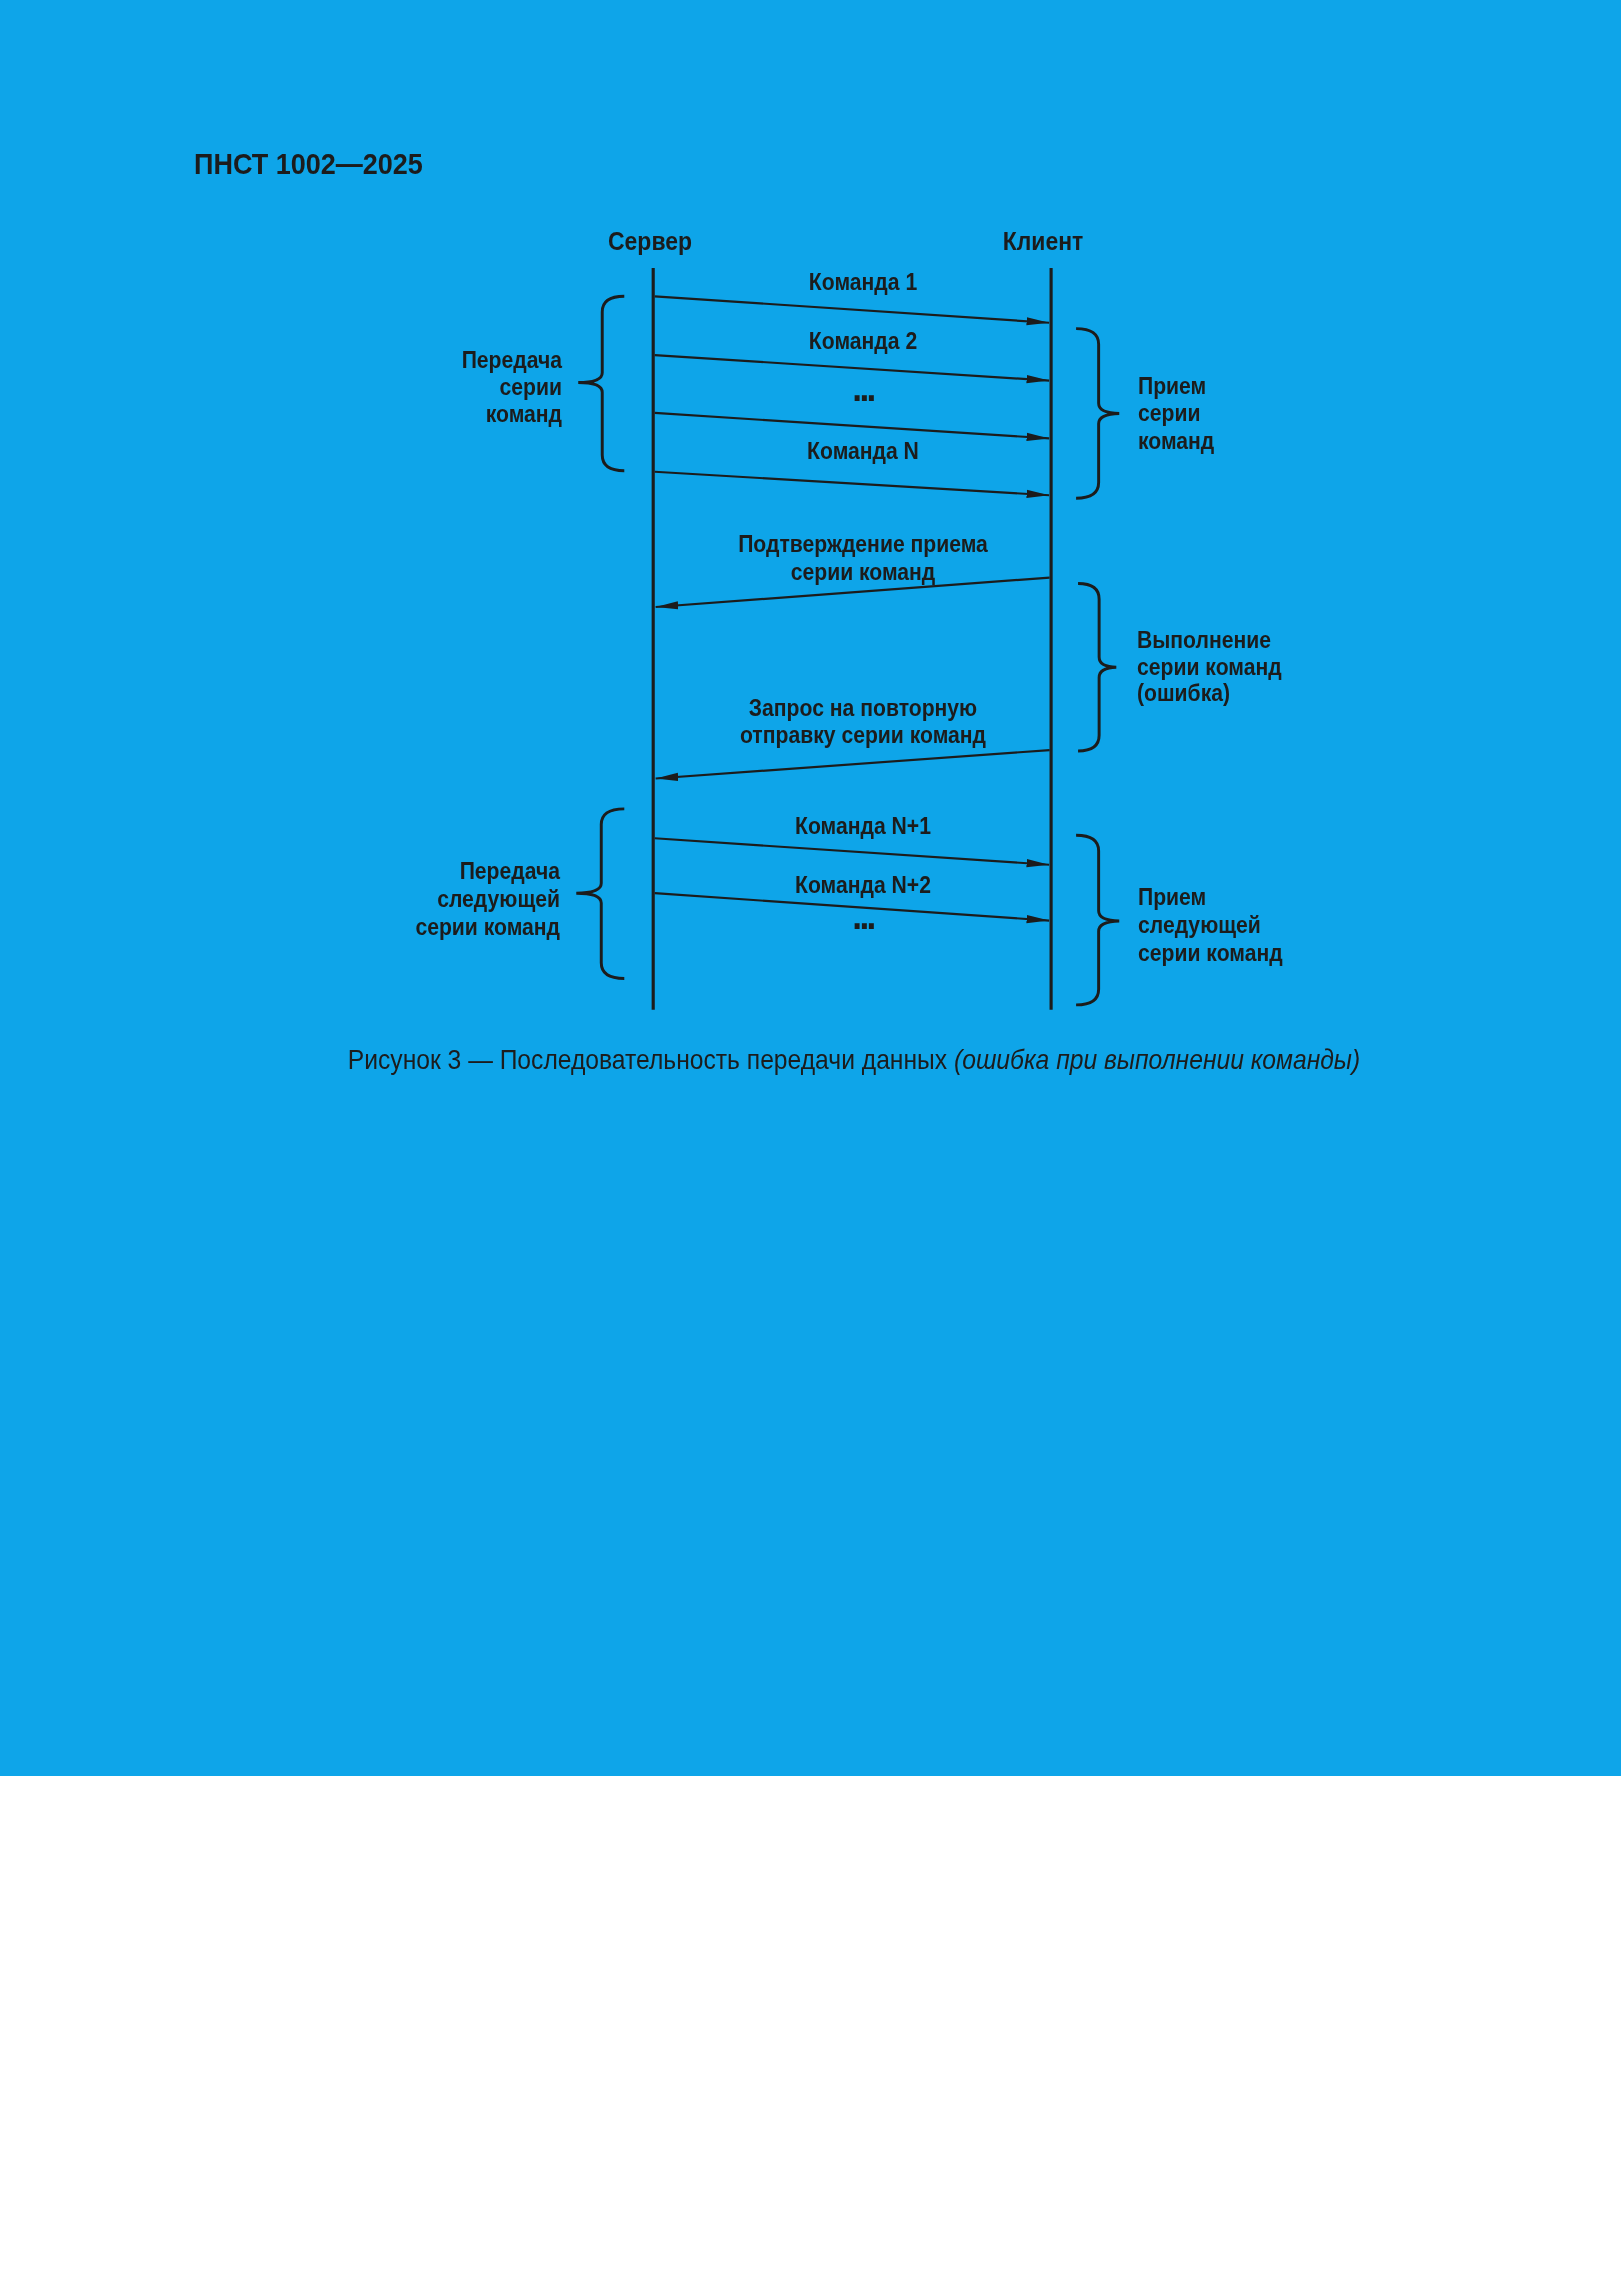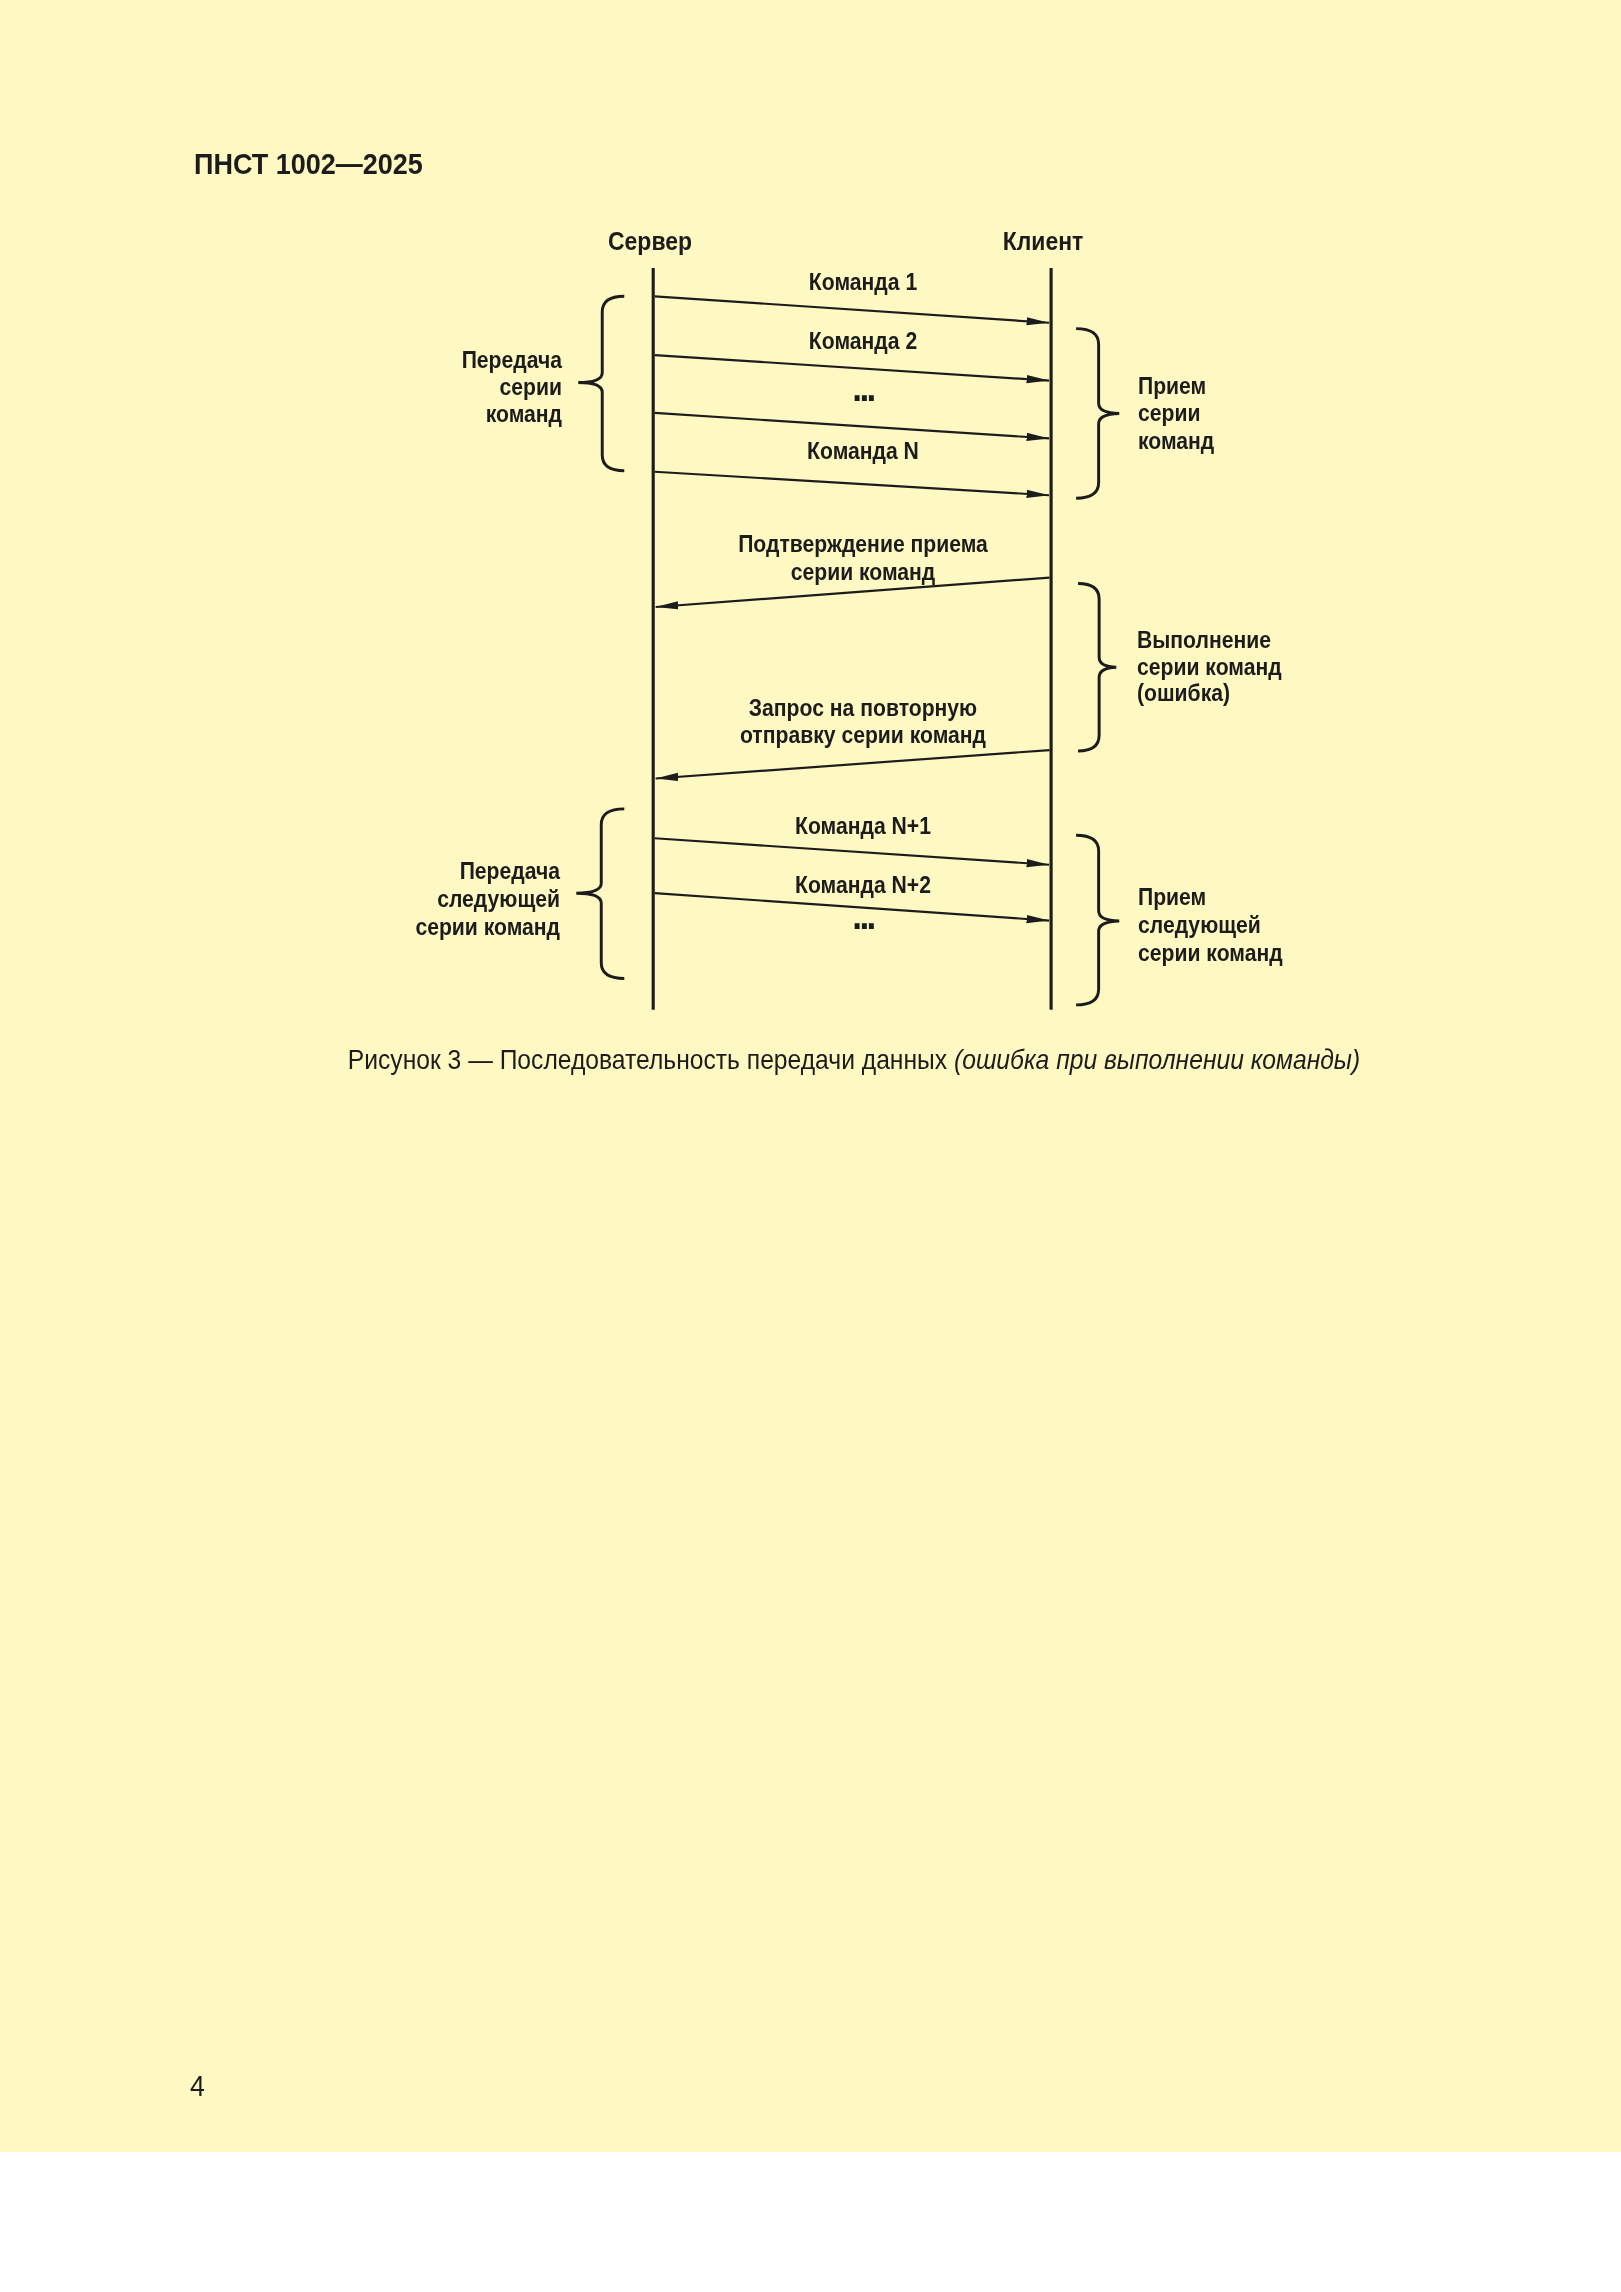--- a/index.html
+++ b/index.html
@@ -1,20 +1,20 @@
 <!DOCTYPE html>
 <html><head>
 <meta charset="utf-8">
 <style>
   html, body { margin: 0; padding: 0; background: #ffffff; }
   #page {
     position: relative;
     width: 1621px;
-    height: 2152px;
-    background: #fef9c3;
+    height: 1776px;
+    background: #0ea5e9;
     font-family: "Liberation Sans", sans-serif;
     color: #1c1c1c;
     overflow: hidden;
   }
   .hdr {
     position: absolute;
     left: 194px;
     top: 147px;
     font-size: 30px;
     font-weight: bold;

